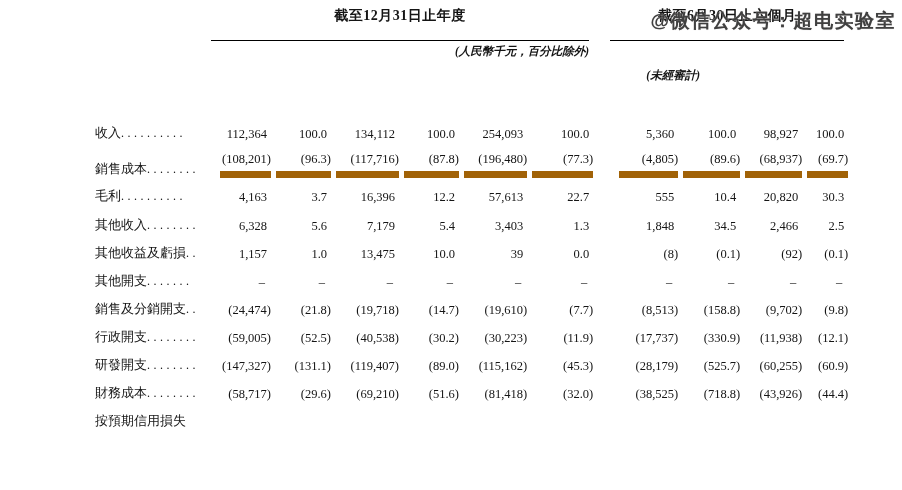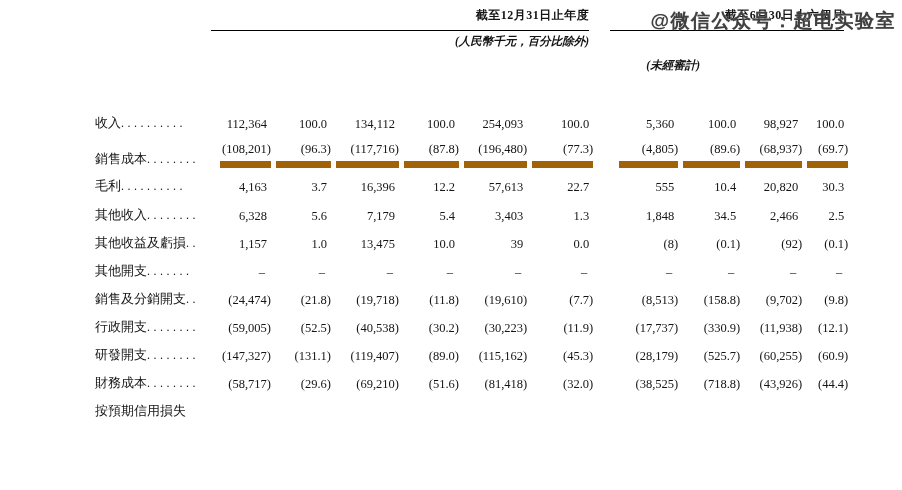--- a/index.html
+++ b/index.html
@@ -20,22 +20,22 @@
   col.c-label { width:116px; }
   col.c-a22 { width:56px; }  col.c-p22 { width:60px; }
   col.c-a23 { width:68px; }  col.c-p23 { width:60px; }
   col.c-a24 { width:62px; }  col.c-p24 { width:60px; }
   col.c-gap { width:21px; }
   col.c-a24h { width:64px; } col.c-p24h { width:62px; }
   col.c-a25 { width:62px; }  col.c-p25 { width:46px; }
 
   .group-th { padding-top:3px; }
   .group-line {
-    border-bottom:1.2px solid #000; padding-bottom:6px;
-    text-align:right; font-weight:bold; font-size:12px; letter-spacing:0.5px;
+    border-bottom:1.2px solid #000; padding-bottom:15px;
+    text-align:center; font-weight:bold; font-size:14px; letter-spacing:0.5px;
   }
   .year-th { padding-top:6px; }
   .year-line {
     border-bottom:1.2px solid #000; padding-bottom:5px; margin:0 8px;
     text-align:center; font-weight:bold; font-size:12.5px;
   }
   .colhead-th {
     padding-top:8px; font-size:12px; font-weight:bold; font-style:italic;
     text-align:center; white-space:nowrap;
   }
@@ -322,21 +322,21 @@
         <td class="num">
           <div class="val paren">(24,474)</div>
         </td>
         <td class="num">
           <div class="val paren">(21.8)</div>
         </td>
         <td class="num">
           <div class="val paren">(19,718)</div>
         </td>
         <td class="num">
-          <div class="val paren">(11.8)</div>
+          <div class="val paren">(14.7)</div>
         </td>
         <td class="num">
           <div class="val paren">(19,610)</div>
         </td>
         <td class="num">
           <div class="val paren">(7.7)</div>
         </td>
         <td></td>
         <td class="num">
           <div class="val paren">(8,513)</div>

